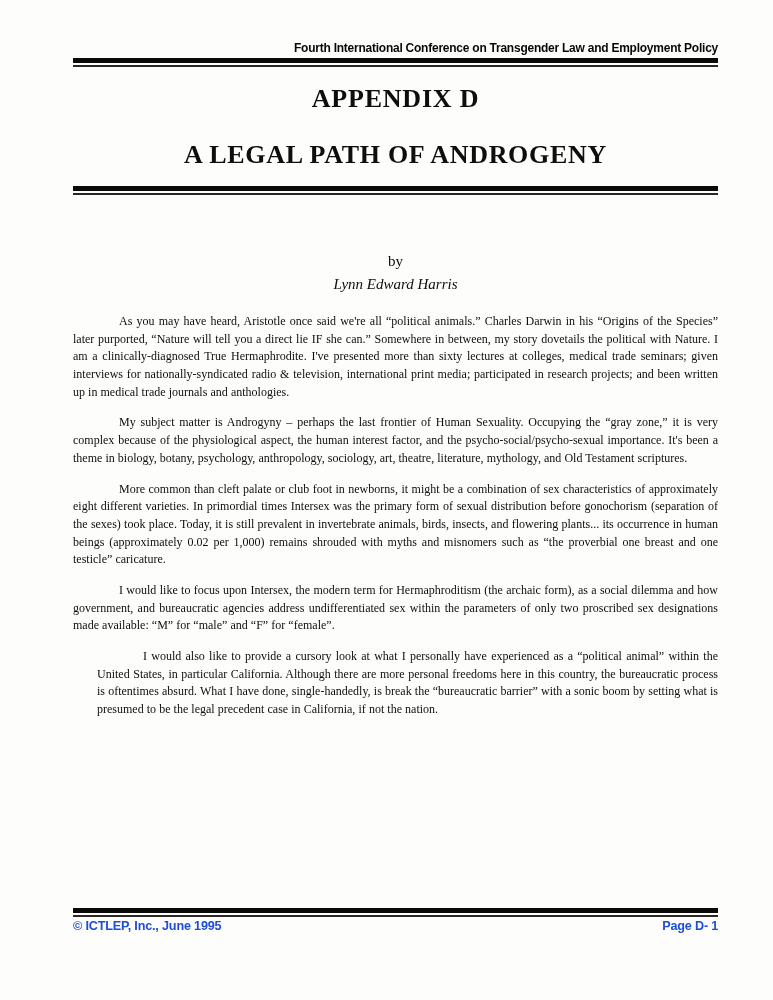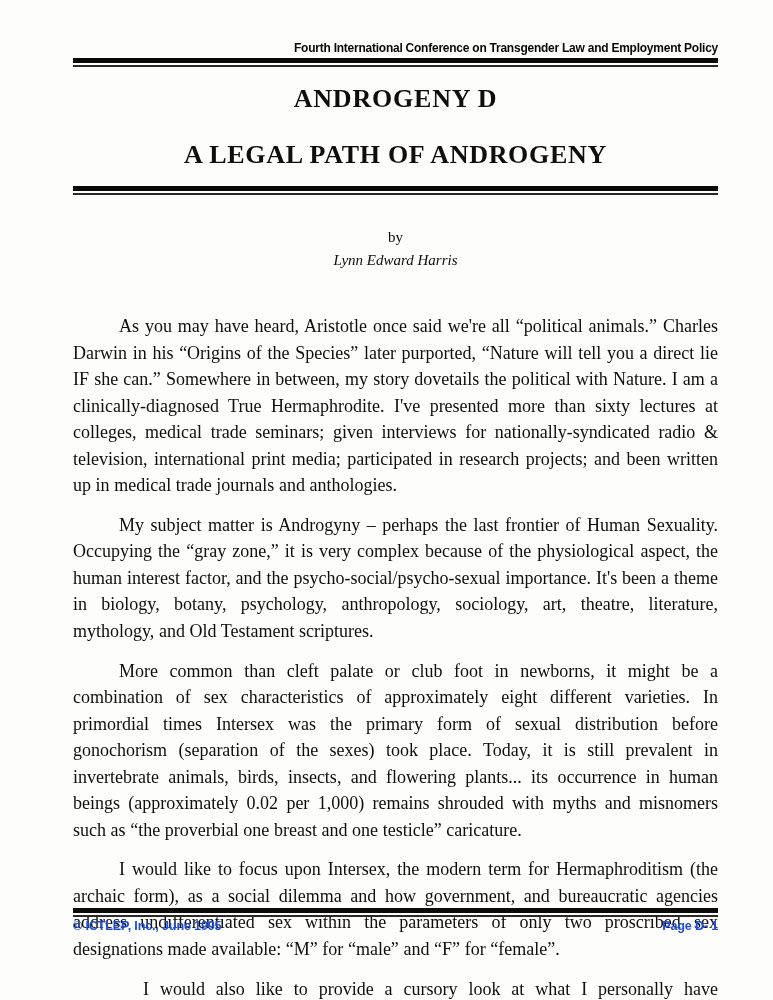--- a/index.html
+++ b/index.html
@@ -93,35 +93,35 @@
   
   .byline {
     position: absolute;
     left: 73px;
     top: 226px;
     width: 645px;
     text-align: center;
     font-size: 15px;
     line-height: 1.55;
   }
-  .byline .by-word { display: block; }
+  .byline .by-word { display: block; margin-top: 24px; }
   .byline .by-author { display: block; font-style: italic; }
 
   
   .body-copy {
     position: absolute;
     left: 73px;
     top: 313px;
     width: 645px;
   }
   .body-copy p {
     margin: 0 0 13px 0;
     text-align: justify;
     text-indent: 46px;
-    font-size: 18px;
+    font-size: 12px;
     line-height: 1.475;
     word-spacing: 0.1px;
   }
   .body-copy p:last-child { margin-bottom: 0; margin-left: 24px; }
 
   
   .footer {
     position: absolute;
     left: 73px;
     top: 918px;
@@ -145,21 +145,21 @@
 
   <div class="running-head">Fourth International Conference on Transgender Law and Employment Policy</div>
 
   <div class="rule-double" id="rule-header">
     <div class="bar-thick"></div>
     <div class="bar-gap"></div>
     <div class="bar-thin"></div>
   </div>
 
   <div class="title-block">
-    <h1 class="doc-title">ANDROGENY D</h1>
+    <h1 class="doc-title">APPENDIX D</h1>
     <h2 class="doc-subtitle">A LEGAL PATH OF ANDROGENY</h2>
   </div>
 
   <div class="rule-double" id="rule-title">
     <div class="bar-thick"></div>
     <div class="bar-gap"></div>
     <div class="bar-thin"></div>
   </div>
 
   <div class="byline">

